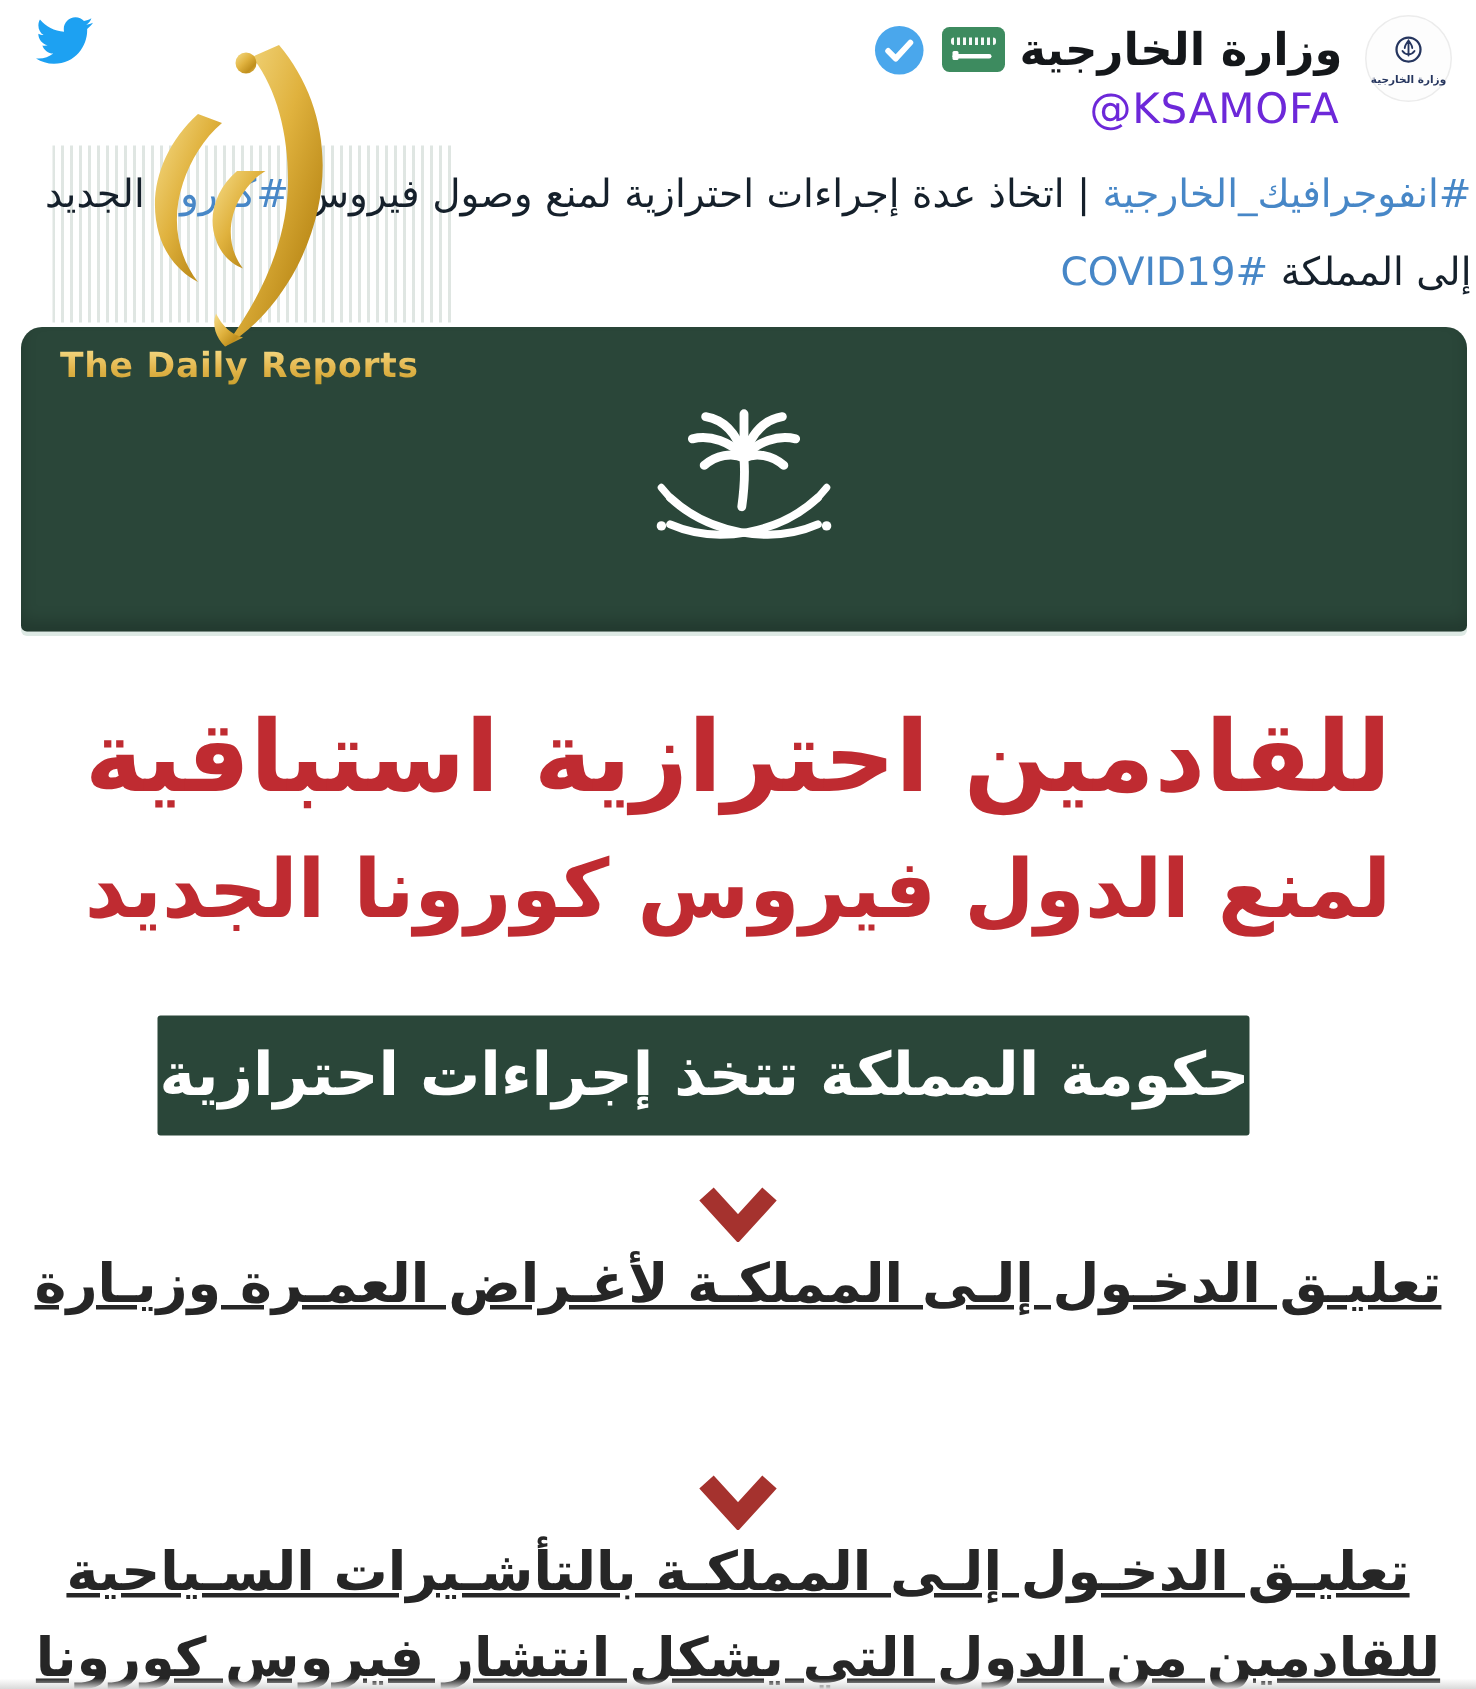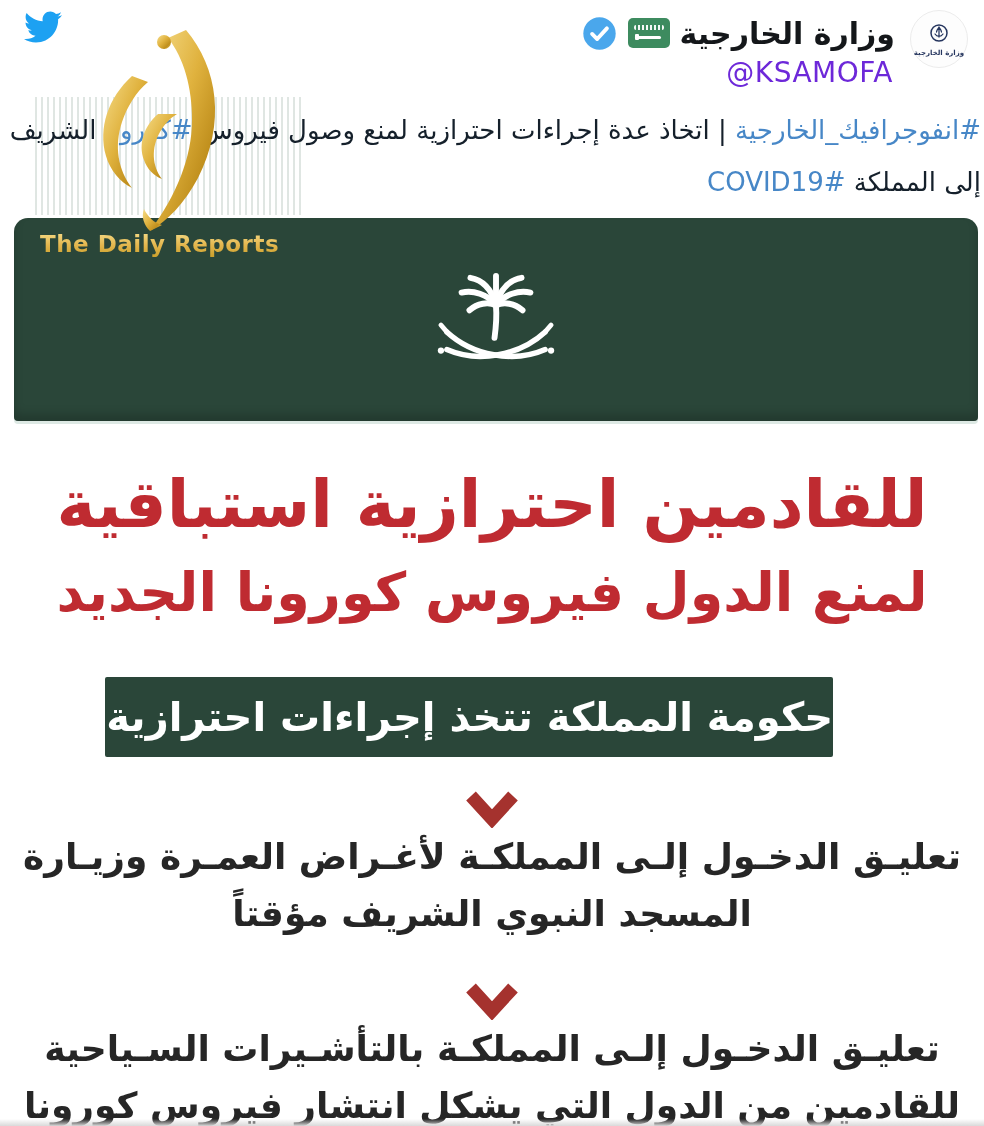--- a/index.html
+++ b/index.html
@@ -90,21 +90,21 @@
     color:#ffffff; font-size:40px; font-weight:700; text-align:center; line-height:80px;
     white-space:nowrap;
   }
 
   .chevron { position:absolute; left:50%; transform:translateX(-50%); width:56px; height:38px; }
   .chevron-1 { top:572px; }
   .chevron-2 { top:764px; }
 
   .item {
     position:absolute; left:0; width:100%; text-align:center; direction:rtl;
-    color:#262626; font-weight:700; font-size:36px; line-height:57px; white-space:nowrap;
+    color:#262626; font-weight:700; font-size:36px; line-height:57px; white-space:nowrap;text-decoration:underline;
   }
   .item-1 { top:610px; }
   .item-2 { top:802px; }
 
   .bottom-fade {
     position:absolute; left:0; right:0; bottom:0; height:7px;
     background:linear-gradient(180deg, rgba(255,255,255,0), #d9d9d9);
   }
 </style>
 </head>
@@ -132,21 +132,21 @@
   <svg class="verified-badge" viewBox="0 0 40 40">
     <circle cx="20" cy="20" r="17.5" fill="#4aa7ec"></circle>
     <path d="M12 20.5 L17.5 26 L28 14.5" fill="none" stroke="#ffffff" stroke-width="4.2" stroke-linecap="round" stroke-linejoin="round"></path>
   </svg>
 </div>
 <div class="handle">@KSAMOFA</div>
 
 <div class="tile-pattern"></div>
 
 <div class="tweet-text" dir="rtl">
-  <span class="hashtag">#انفوجرافيك_الخارجية</span><span> | اتخاذ عدة إجراءات احترازية لمنع وصول فيروس </span><span class="hashtag">#كورونا</span><span> الشريف</span><br>
+  <span class="hashtag">#انفوجرافيك_الخارجية</span><span> | اتخاذ عدة إجراءات احترازية لمنع وصول فيروس </span><span class="hashtag">#كورونا</span><span> الجديد</span><br>
   <span>إلى المملكة </span><span class="hashtag">#COVID19</span>
 </div>
 
 <svg class="gold-logo" viewBox="0 0 158 205">
   <defs>
     <linearGradient id="goldg" x1="0%" y1="0%" x2="100%" y2="100%">
       <stop offset="0%" stop-color="#f6dd8a"></stop>
       <stop offset="45%" stop-color="#e0b23e"></stop>
       <stop offset="75%" stop-color="#c08f1d"></stop>
       <stop offset="100%" stop-color="#e8c35a"></stop>
@@ -189,21 +189,20 @@
   </div>
 
   <div class="green-banner">حكومة المملكة تتخذ إجراءات احترازية:</div>
 
   <svg class="chevron chevron-1" viewBox="0 0 56 38">
     <polyline points="7,6 28,29 49,6" fill="none" stroke="#a5322e" stroke-width="13" stroke-linejoin="miter"></polyline>
   </svg>
 
   <div class="item item-1">
     <div>تعليـق الدخـول إلـى المملكـة لأغـراض العمـرة وزيـارة</div>
-    <div>المسجد النبوي الشريف مؤقتاً</div>
   </div>
 
   <svg class="chevron chevron-2" viewBox="0 0 56 38">
     <polyline points="7,6 28,29 49,6" fill="none" stroke="#a5322e" stroke-width="13" stroke-linejoin="miter"></polyline>
   </svg>
 
   <div class="item item-2">
     <div>تعليـق الدخـول إلـى المملكـة بالتأشـيرات السـياحية</div>
     <div>للقادمين من الدول التي يشكل انتشار فيروس كورونا</div>
   </div>

